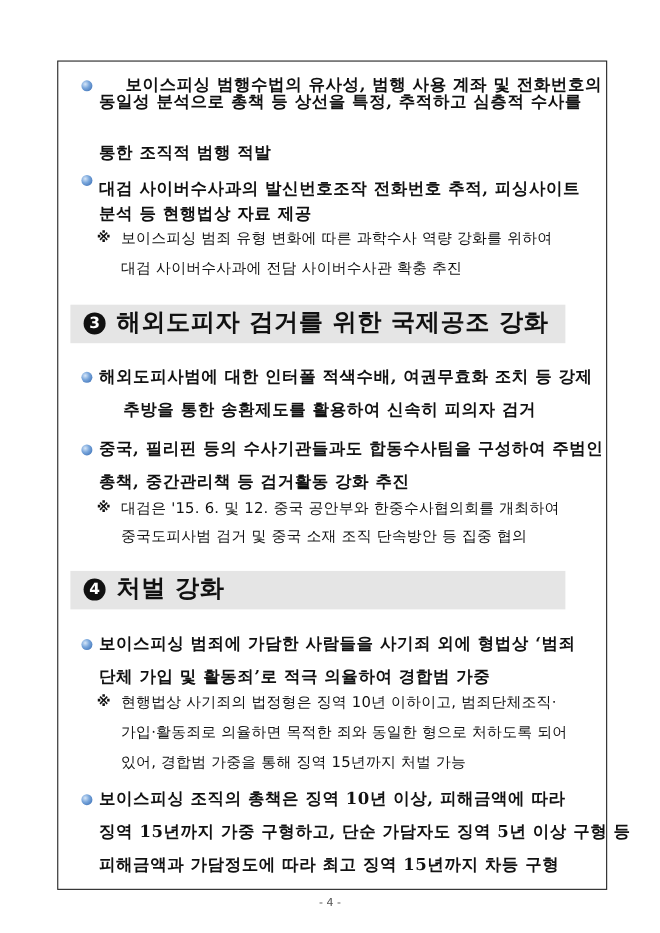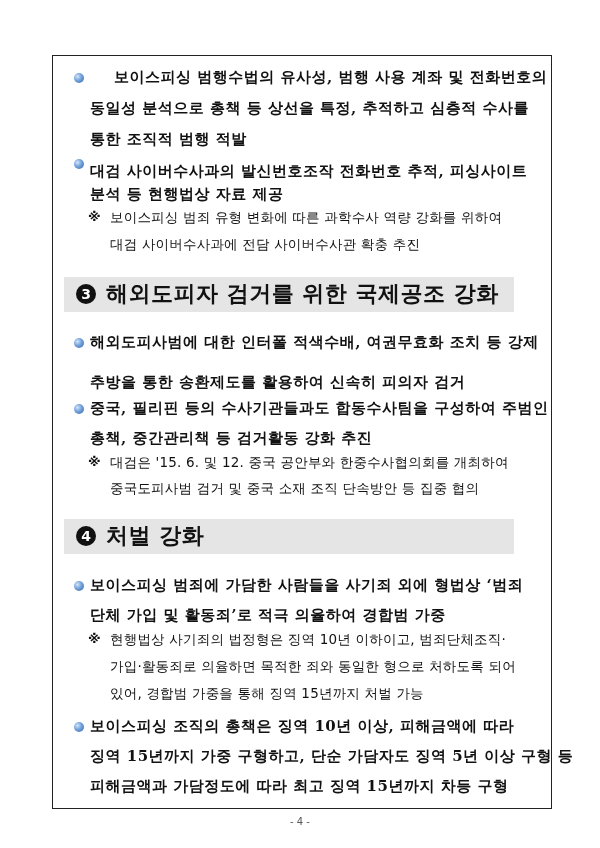--- a/index.html
+++ b/index.html
@@ -116,21 +116,21 @@
     }
   </style>
 </head>
 <body>
 
 <div class="frame"></div>
 
 <div class="bullet-item" style="top:64px;">
   <span class="bullet-dot"></span>
   <span class="bullet-line" style="top:4px;margin-left:24px;">보이스피싱 범행수법의 유사성, 범행 사용 계좌 및 전화번호의</span>
-  <span class="bullet-line" style="top:35px;">동일성 분석으로 총책 등 상선을 특정, 추적하고 심층적 수사를</span>
+  <span class="bullet-line" style="top:19px;">동일성 분석으로 총책 등 상선을 특정, 추적하고 심층적 수사를</span>
   <span class="bullet-line" style="top:66px;">통한 조직적 범행 적발</span>
 </div>
 
 <div class="bullet-item" style="top:150px;">
   <span class="bullet-dot"></span>
   <span class="bullet-line" style="top:12px;">대검 사이버수사과의 발신번호조작 전화번호 추적, 피싱사이트</span>
   <span class="bullet-line" style="top:35px;">분석 등 현행법상 자료 제공</span>
 </div>
 
 <div class="note-item" style="top:208px;">
@@ -140,21 +140,21 @@
 </div>
 
 <div class="section-header" style="top:277px;">
   <span class="section-num">3</span>
   <span class="section-title">해외도피자 검거를 위한 국제공조 강화</span>
 </div>
 
 <div class="bullet-item" style="top:329px;">
   <span class="bullet-dot"></span>
   <span class="bullet-line" style="top:4px;">해외도피사범에 대한 인터폴 적색수배, 여권무효화 조치 등 강제</span>
-  <span class="bullet-line" style="top:44px;">추방을 통한 송환제도를 활용하여 신속히 피의자 검거</span>
+  <span class="bullet-line" style="top:34px;margin-left:22px;">추방을 통한 송환제도를 활용하여 신속히 피의자 검거</span>
 </div>
 
 <div class="bullet-item" style="top:395px;">
   <span class="bullet-dot"></span>
   <span class="bullet-line" style="top:4px;">중국, 필리핀 등의 수사기관들과도 합동수사팀을 구성하여 주범인</span>
   <span class="bullet-line" style="top:34px;">총책, 중간관리책 등 검거활동 강화 추진</span>
 </div>
 
 <div class="note-item" style="top:453px;">
   <span class="note-mark">※</span>

